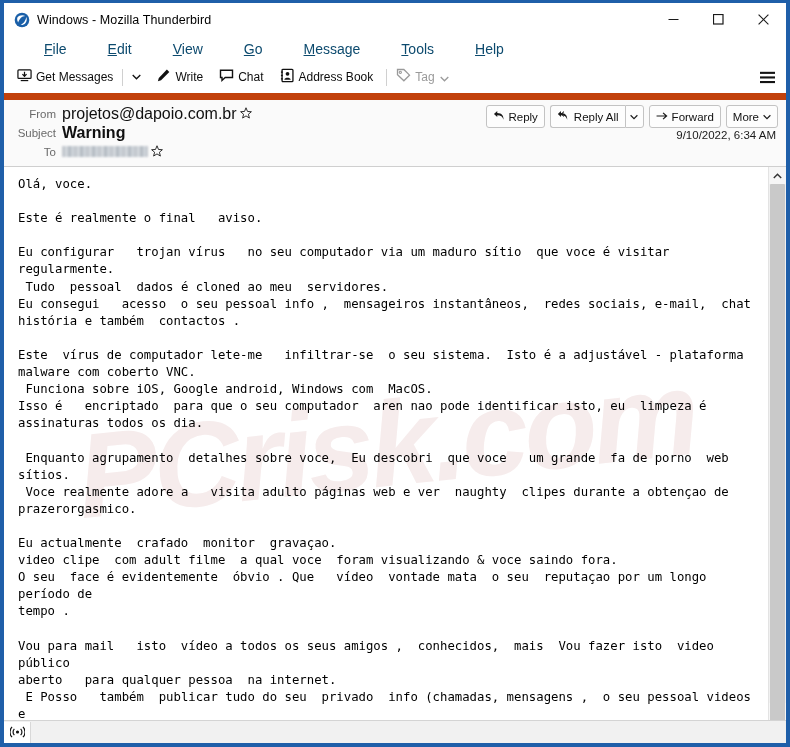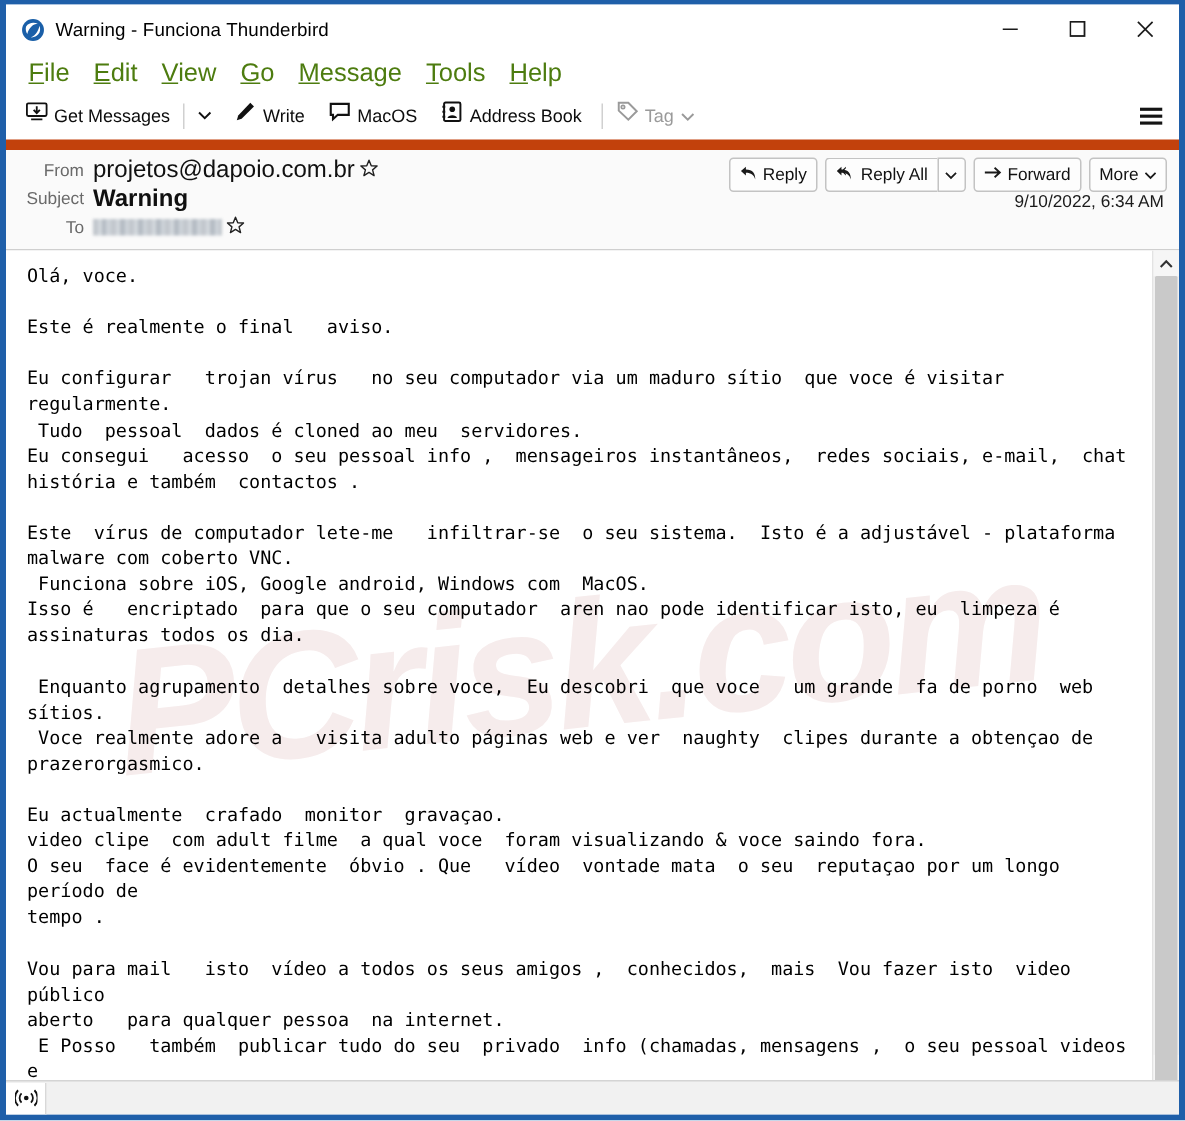--- a/index.html
+++ b/index.html
@@ -72,25 +72,26 @@
   
   #menubar {
     height: 25px;
     background: #ffffff;
     display: flex;
     align-items: center;
     padding-left: 7px;
     flex: 0 0 auto;
   }
   .menu-item {
-    font-size: 17px;
-    color: #4d7c0f;
+    font-size: 14px;
+    color: #0c4a6e;
     padding: 2px 8px;
     white-space: nowrap;
     cursor: default;
+    margin-left: 25px;
   }
   .menu-item u { text-decoration: underline; }
 
   
   #toolbar {
     height: 32px;
     background: #ffffff;
     display: flex;
     align-items: center;
     padding-left: 8px;
@@ -347,21 +348,21 @@
 <div id="window">
 
   <div id="titlebar">
     <span class="tb-icon">
       <svg width="16" height="16" viewBox="0 0 16 16">
         <circle cx="8" cy="8" r="7.3" fill="#1a5fa8"></circle>
         <path d="M3.4 5.6 C5 3.2 8.6 2.6 11.2 3.9 C9.6 4 8.1 4.6 7 5.7 C5.8 6.9 4.6 8.6 4.2 10.6 C3.2 9.1 2.9 7.2 3.4 5.6 Z" fill="#ffffff"></path>
         <path d="M12.3 5.1 C13.1 6.9 12.9 9.2 11.5 10.9 C10.3 12.4 8.4 13.1 6.6 12.9 C8.3 12.1 9.7 10.9 10.7 9.3 C11.5 8.1 12 6.6 12.3 5.1 Z" fill="#ffffff"></path>
       </svg>
     </span>
-    <span id="title-text">Warning - Funciona Thunderbird</span>
+    <span id="title-text">Windows - Mozilla Thunderbird</span>
 
     <div id="win-controls">
       <div class="wc">
         <svg width="11" height="11" viewBox="0 0 11 11">
             <line x1="0.5" y1="5.5" x2="10.5" y2="5.5" stroke="#1a1a1a" stroke-width="1"></line>
           </svg>
       </div>
       <div class="wc">
         <svg width="11" height="11" viewBox="0 0 11 11">
             <rect x="0.5" y="0.5" width="9.5" height="9.5" fill="none" stroke="#1a1a1a" stroke-width="1.2"></rect>
@@ -413,21 +414,21 @@
       </span>
       <span class="lbl">Write</span>
     </div>
 
     <div class="tbtn" style="margin-left:6px;">
       <span>
         <svg width="15" height="15" viewBox="0 0 16 16">
           <path d="M1.6 2.4 H14.4 V10.2 H6.6 L3.2 13.3 V10.2 H1.6 Z" fill="none" stroke="#111" stroke-width="1.5"></path>
         </svg>
       </span>
-      <span class="lbl">MacOS</span>
+      <span class="lbl">Chat</span>
     </div>
 
     <div class="tbtn" style="margin-left:6px;">
       <span>
         <svg width="15" height="15" viewBox="0 0 16 16">
           <rect x="2.2" y="1.4" width="11.6" height="13.2" rx="1" fill="none" stroke="#111" stroke-width="1.4"></rect>
           <circle cx="8" cy="6.2" r="2" fill="#111"></circle>
           <path d="M4.6 12.4 C5.2 9.8 10.8 9.8 11.4 12.4 Z" fill="#111"></path>
           <line x1="1" y1="4.4" x2="3" y2="4.4" stroke="#111" stroke-width="1.4"></line>
           <line x1="1" y1="8" x2="3" y2="8" stroke="#111" stroke-width="1.4"></line>

